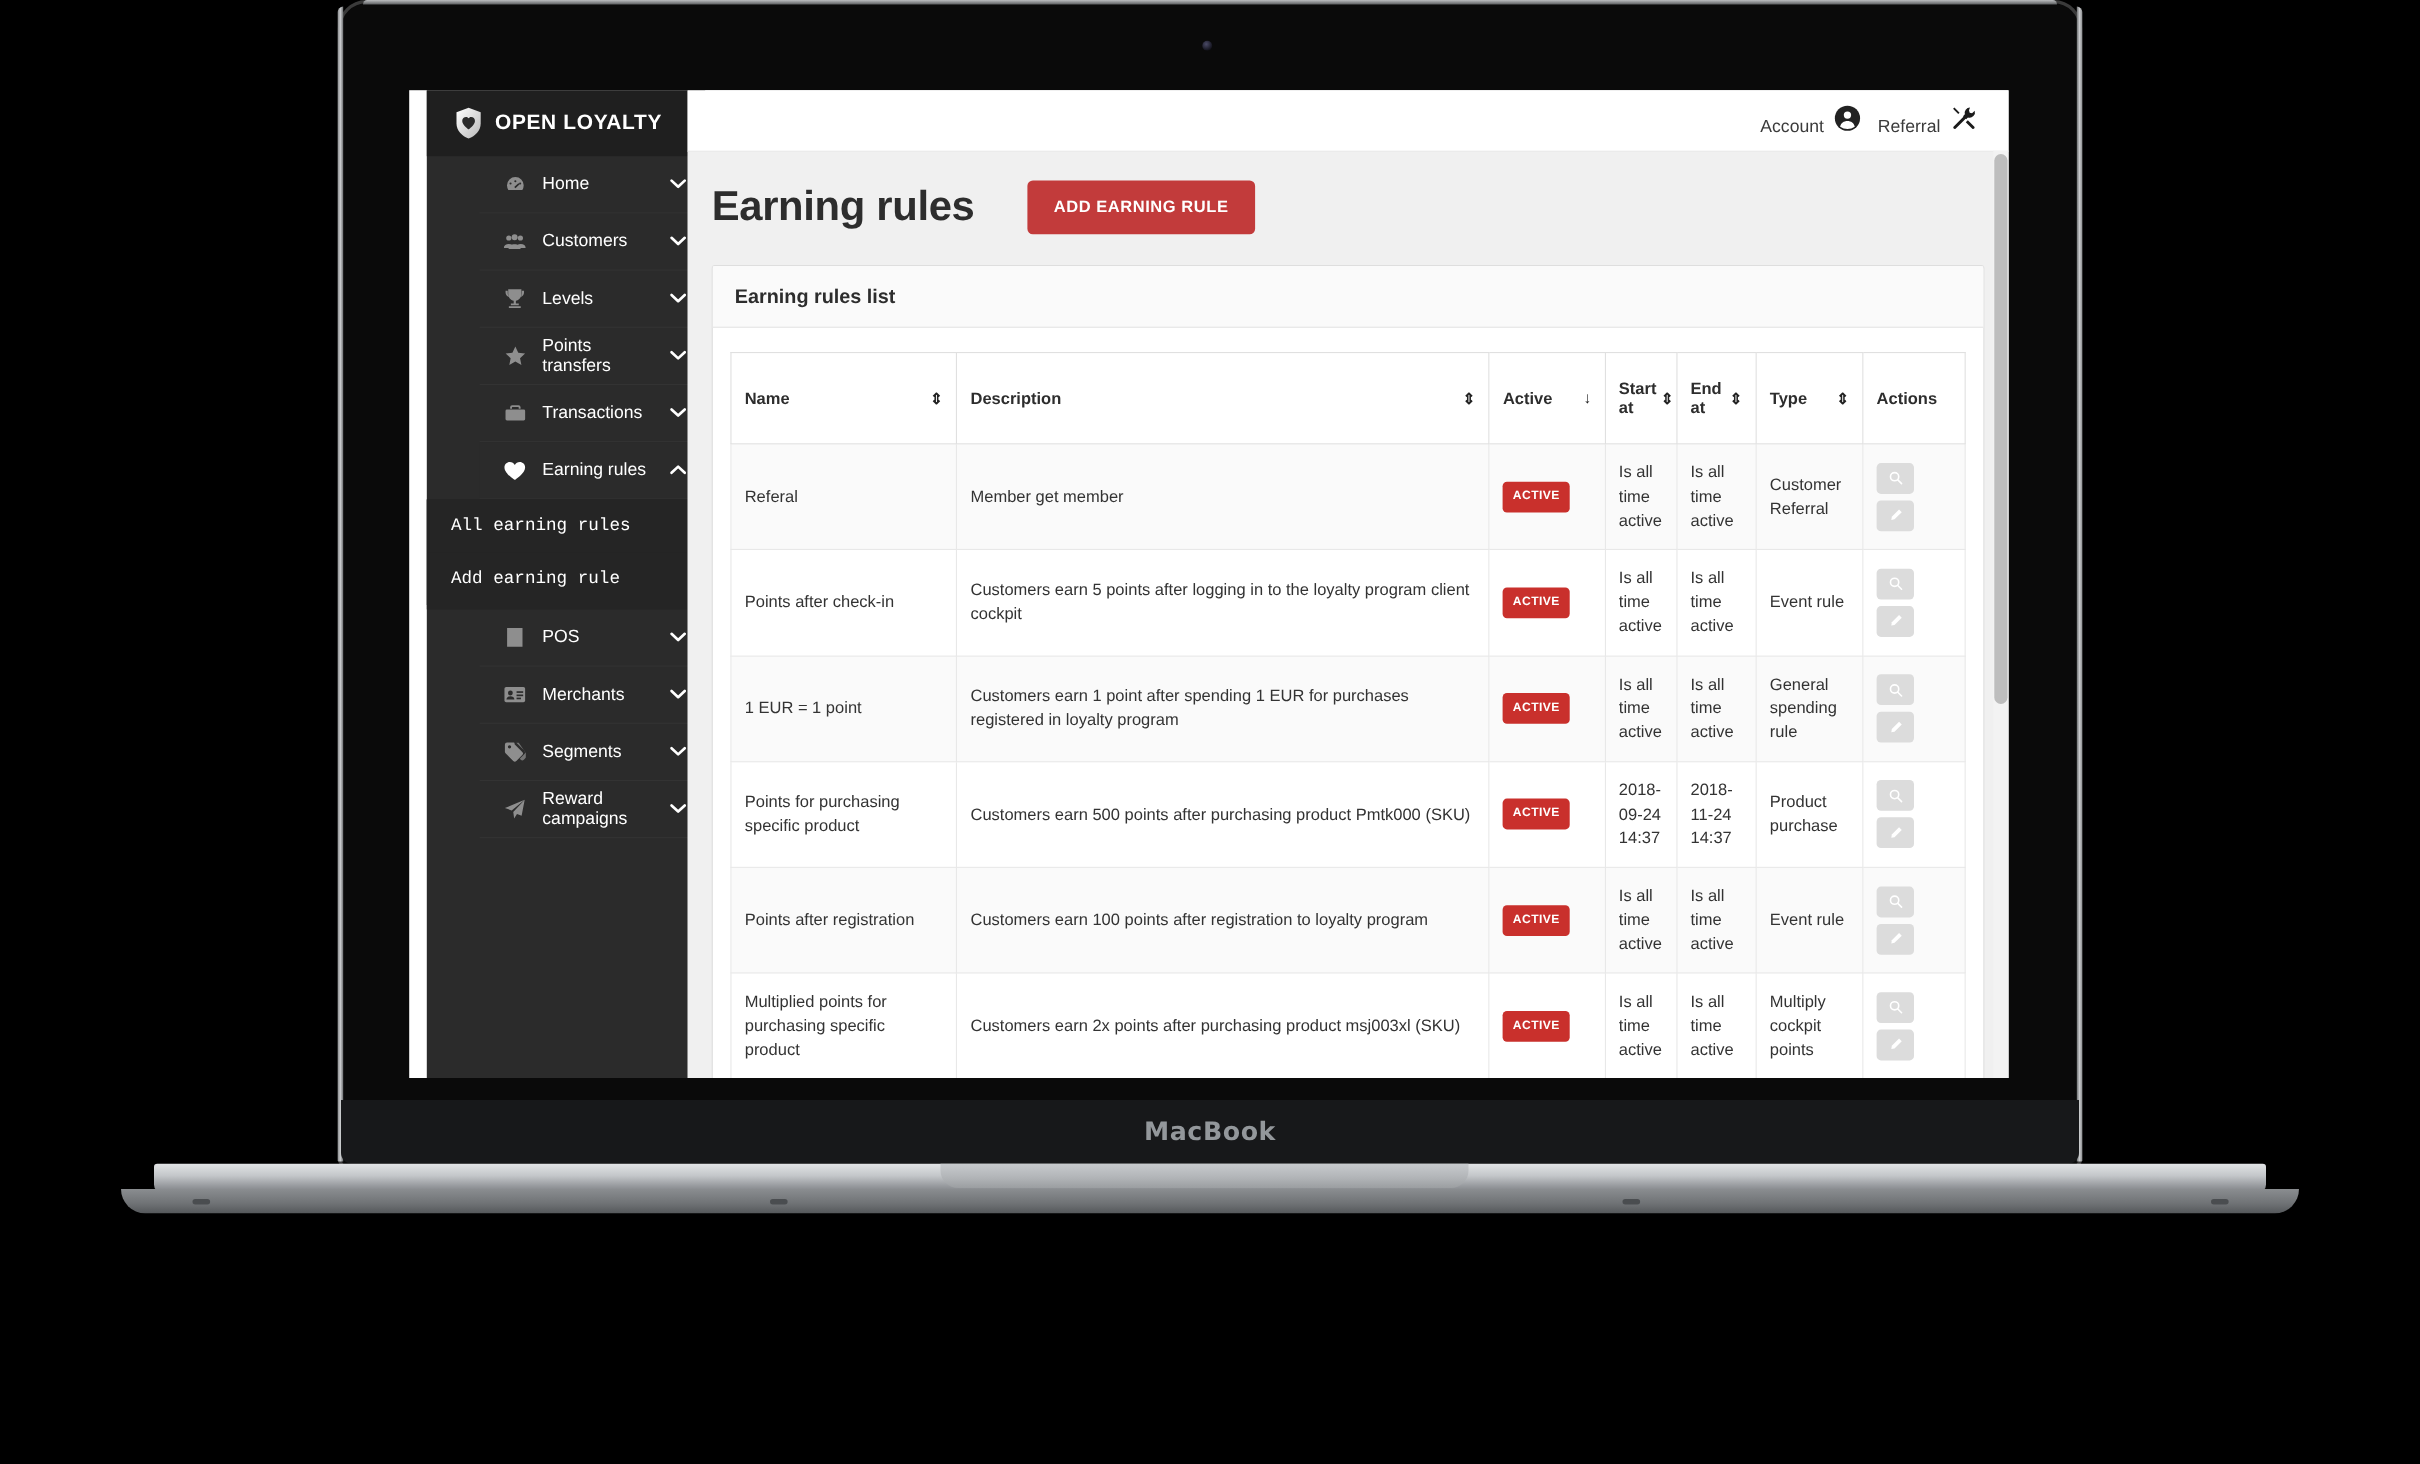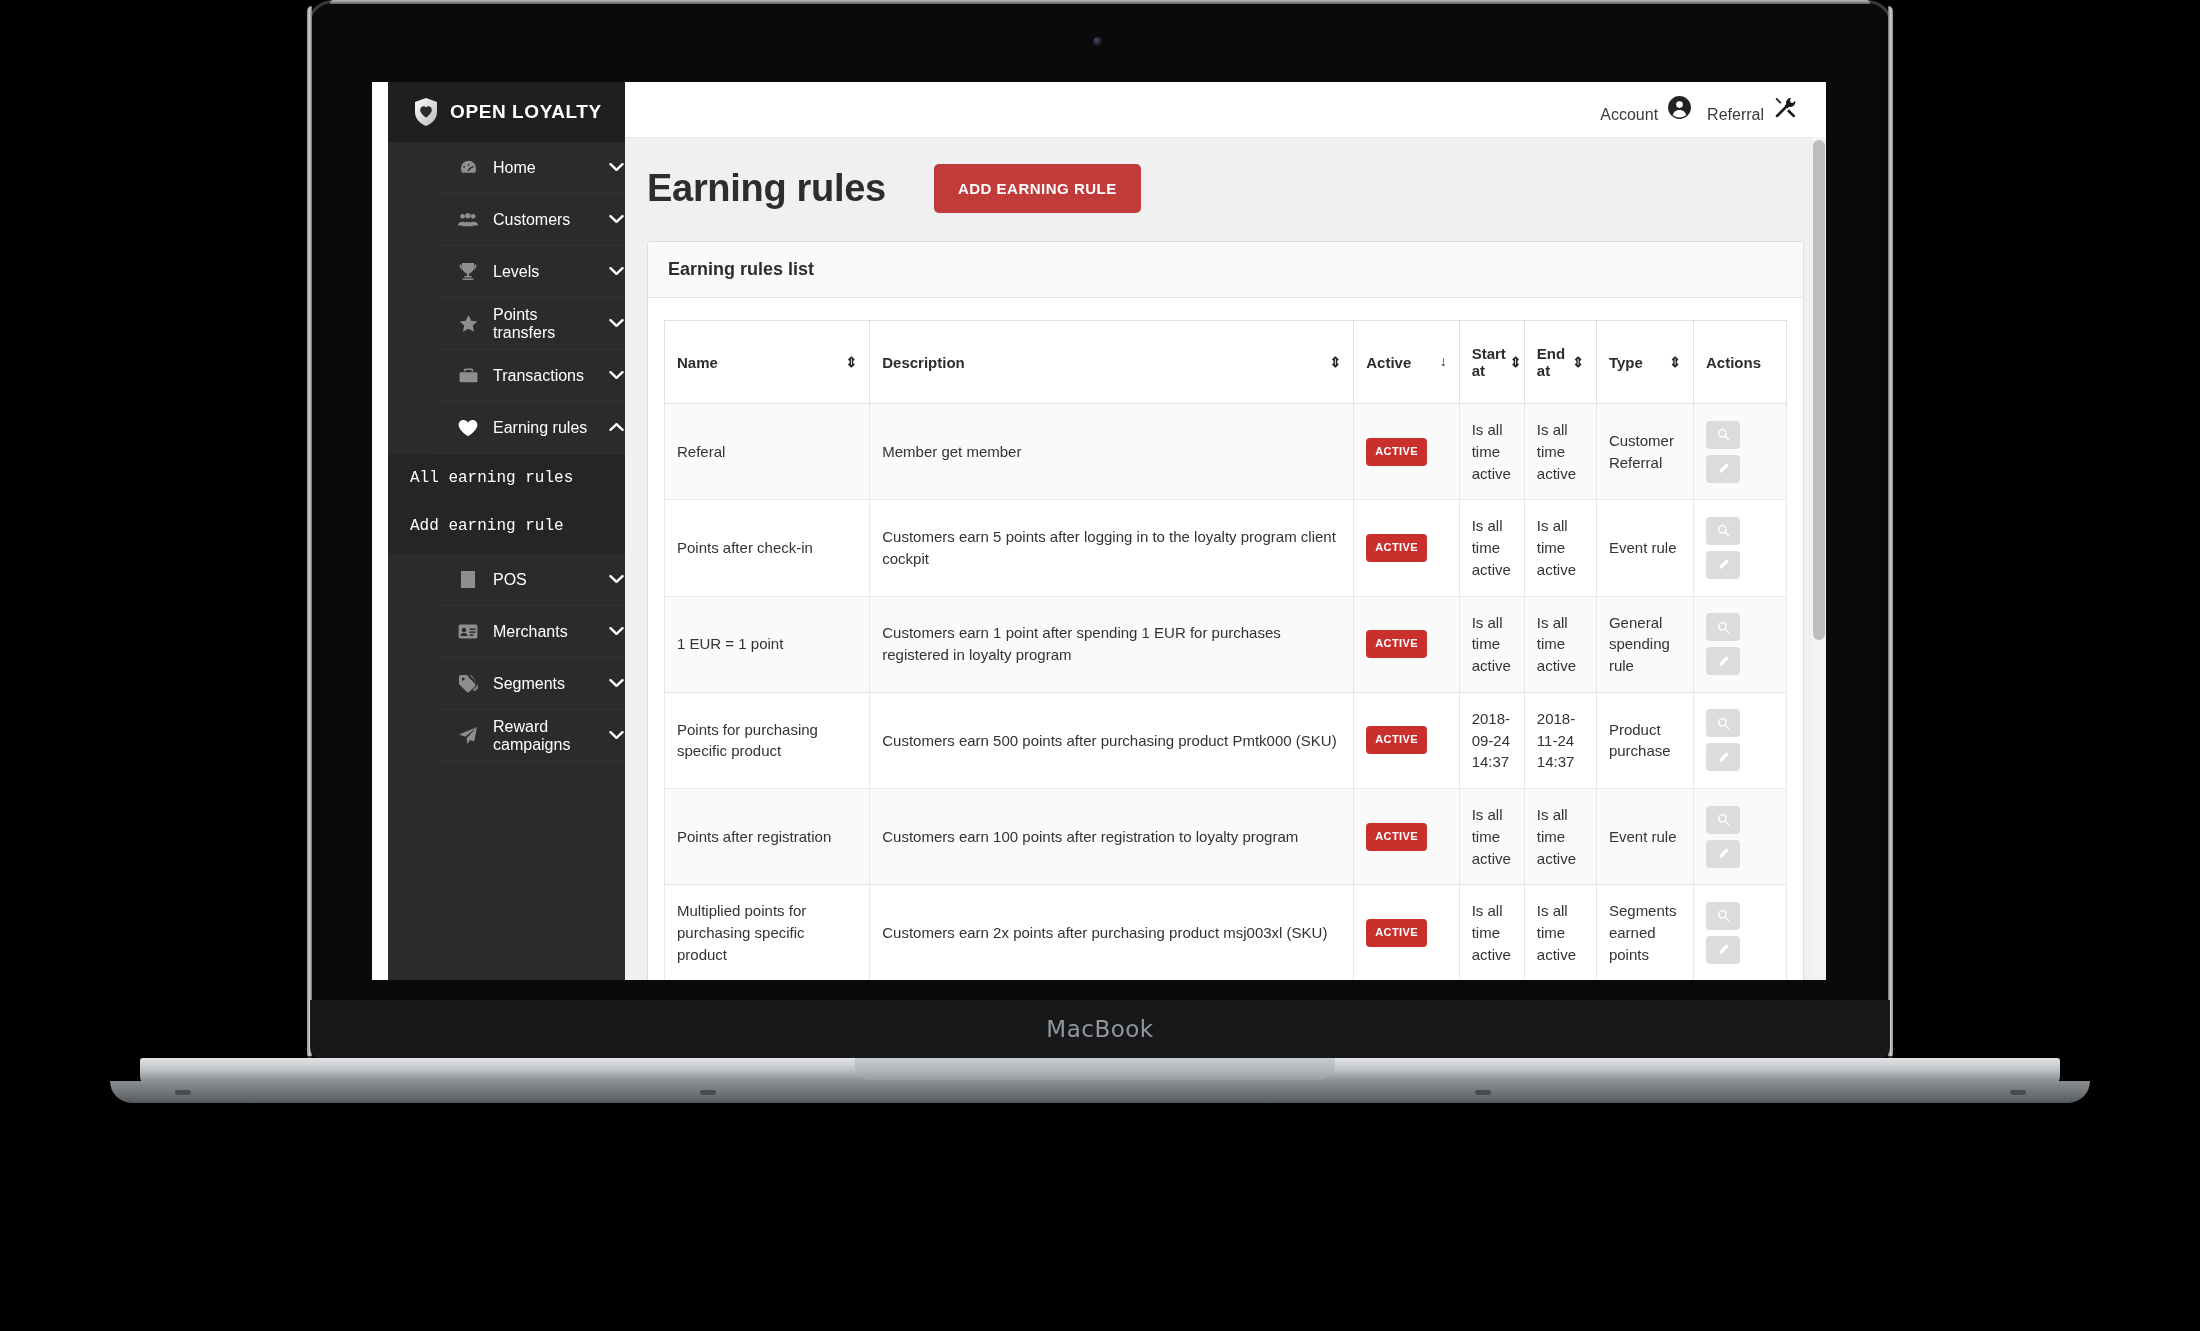--- a/index.html
+++ b/index.html
@@ -18,21 +18,21 @@
     background:linear-gradient(90deg,#8c8e90,#c9cbcd,#6e7072);border-radius:26px 0 0 6px;}
   .lid-edge-r{position:absolute;left:1888px;top:6px;width:5px;height:1050px;
     background:linear-gradient(90deg,#6e7072,#c9cbcd,#8c8e90);border-radius:0 26px 6px 0;}
   .lid-edge-t{position:absolute;left:330px;top:0px;width:1540px;height:4px;
     background:linear-gradient(180deg,#bcbec0,#5e6062);border-radius:26px 26px 0 0;}
 
   .camera{position:absolute;left:1093px;top:37px;width:9px;height:9px;border-radius:50%;
     background:radial-gradient(circle at 40% 35%,#4a4a66 0%,#14141e 70%,#000 100%);}
 
   .chin{position:absolute;left:310px;top:1000px;width:1580px;height:58px;background:#17181a;
-    border-radius:0 0 10px 10px;display:flex;align-items:center;justify-content:center;}
+    border-radius:0 0 10px 10px;display:flex;align-items:center;justify-content:center;font-weight:bold;}
   .chin-label{color:#93979b;font-size:23px;letter-spacing:.5px;font-family:"DejaVu Sans",sans-serif;}
 
   .base{position:absolute;left:140px;top:1058px;width:1920px;height:26px;
     background:linear-gradient(180deg,#e2e4e6 0%,#c3c6c9 42%,#9a9da1 75%,#7d8084 100%);
     border-radius:3px 3px 7px 7px;}
   .base-notch{position:absolute;left:855px;top:1058px;width:480px;height:22px;
     background:linear-gradient(180deg,#c8cbce,#b0b3b6 60%,#9b9ea1);
     border-radius:0 0 16px 16px;}
   .base2{position:absolute;left:110px;top:1081px;width:1980px;height:22px;
     background:linear-gradient(180deg,#8a8d90 0%,#6f7275 60%,#55585b 100%);
@@ -493,21 +493,21 @@
                       </div>
                     </div>
                   </td>
                 </tr>
                 <tr>
                   <td>Multiplied points for purchasing specific product</td>
                   <td>Customers earn 2x points after purchasing product msj003xl (SKU)</td>
                   <td><span class="badge">ACTIVE</span></td>
                   <td>Is all time active</td>
                   <td>Is all time active</td>
-                  <td>Segments earned points</td>
+                  <td>Multiply cockpit points</td>
                   <td>
                     <div class="acts">
                       <div class="act-btn">
                         <svg width="13" height="13" viewBox="0 0 16 16" fill="none" stroke="#ffffff" stroke-width="1.8">
                           <circle cx="6.6" cy="6.6" r="4.6"></circle>
                           <line x1="10.2" y1="10.2" x2="14.4" y2="14.4" stroke-linecap="round"></line>
                         </svg>
                       </div>
                       <div class="act-btn">
                         <svg width="13" height="13" viewBox="0 0 16 16" fill="#ffffff">

